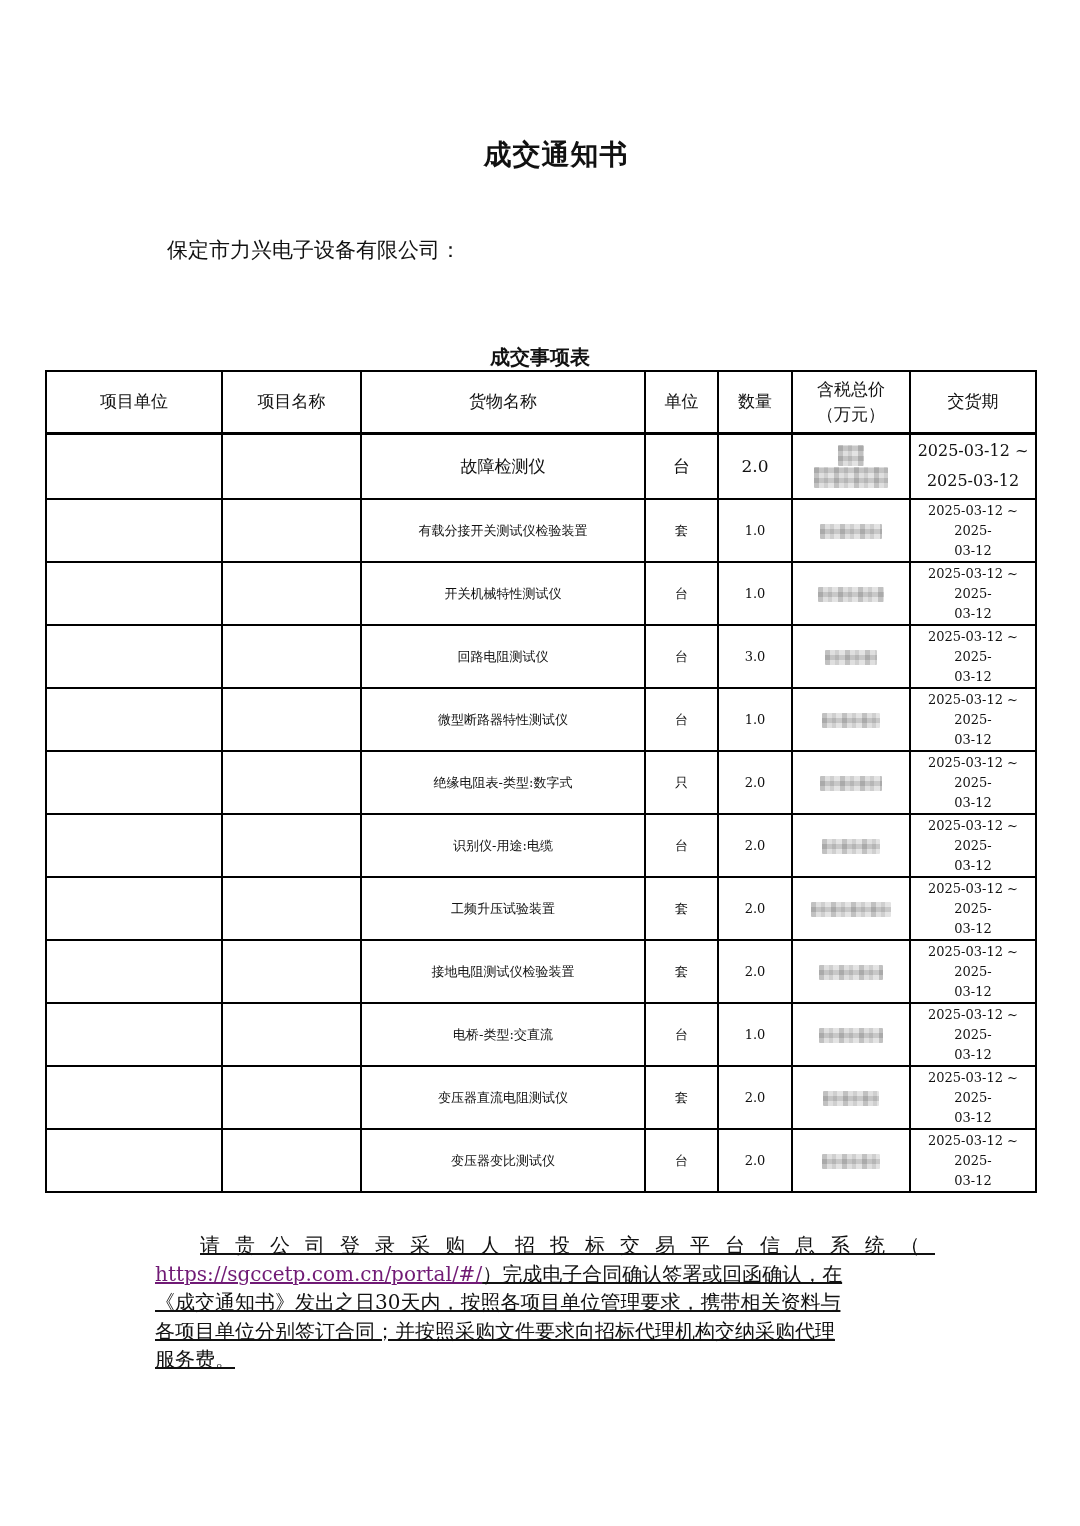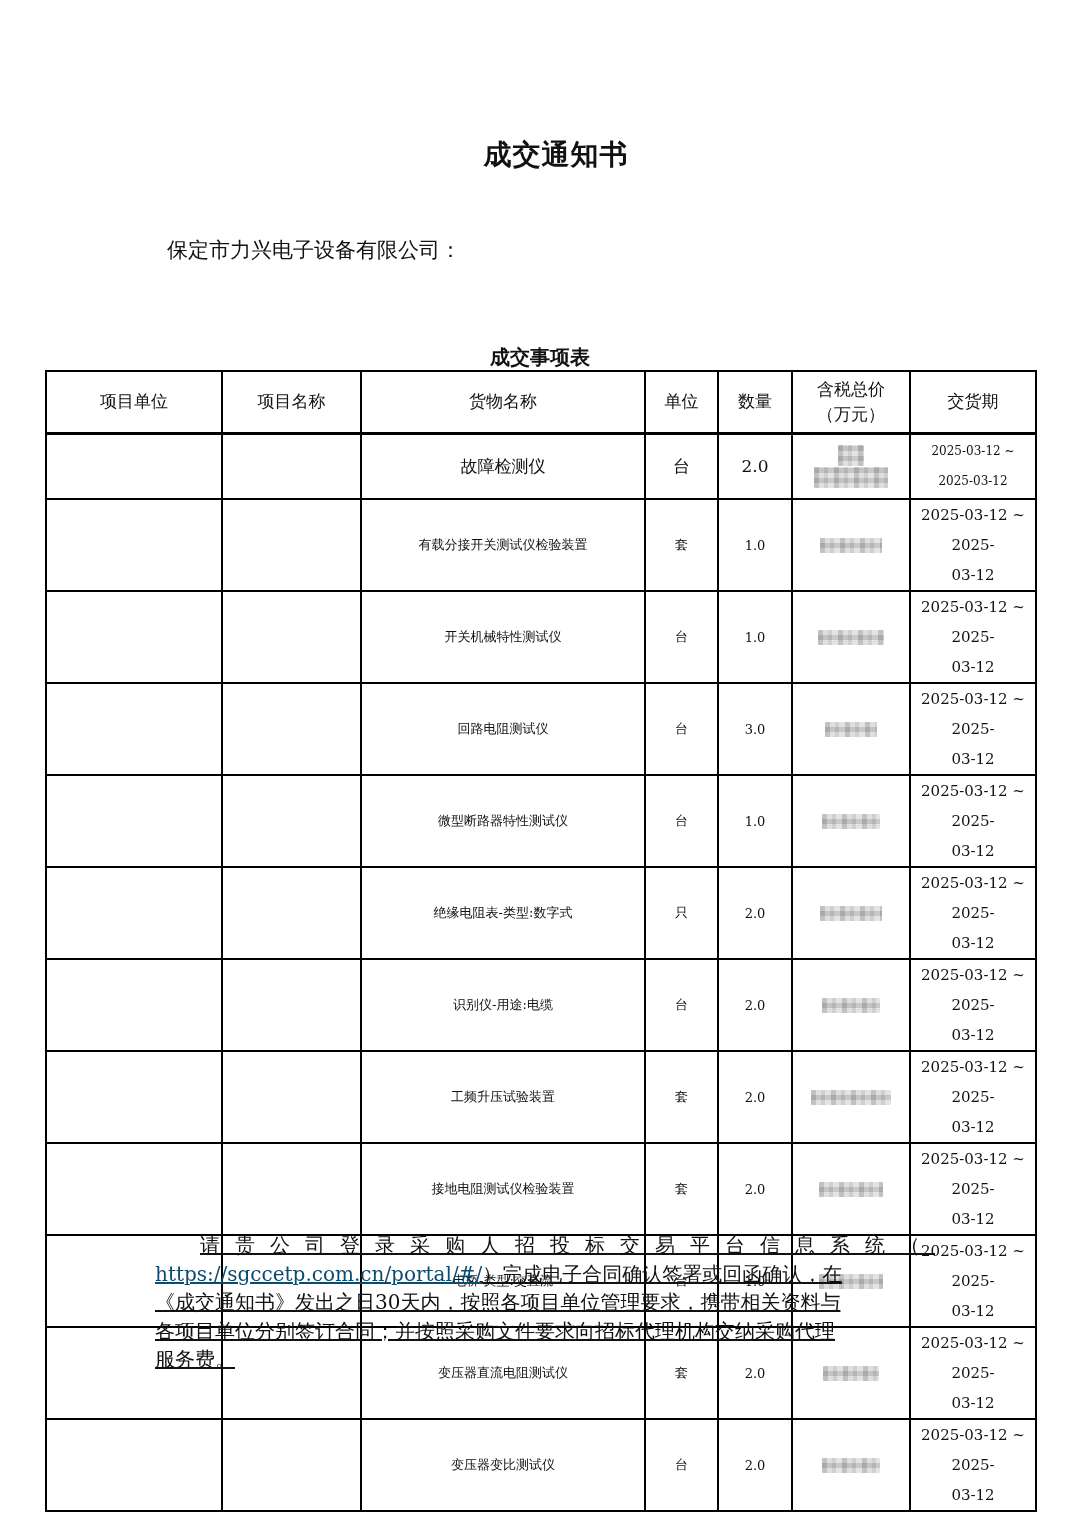--- a/index.html
+++ b/index.html
@@ -41,23 +41,23 @@
   table.deal col.c0{width:176px} table.deal col.c1{width:139px}
   table.deal col.c2{width:284px} table.deal col.c3{width:73px}
   table.deal col.c4{width:74px}  table.deal col.c5{width:118px}
   table.deal col.c6{width:126px}
   table.deal th, table.deal td {
     border:2px solid #000; text-align:center; vertical-align:middle;
     padding:0 2px; font-weight:400;
   }
   table.deal thead th { height:62px; font-size:17px; line-height:25px; border-bottom:3px solid #000; }
   tr.row-large td { height:66px; font-size:17px; }
-  tr.row-large td.dates { font-size:12px; line-height:30px; }
+  tr.row-large td.dates { font-size:16px; line-height:30px; }
   tr.row-small td { height:63px; font-size:13px; }
-  tr.row-small td.dates { font-size:15px; line-height:30px; }
+  tr.row-small td.dates { font-size:13px; line-height:20px; }
 
   .redact {
     display:inline-block; vertical-align:middle; border-radius:1px;
     background:
       repeating-linear-gradient(90deg, rgba(0,0,0,.16) 0 5px, rgba(0,0,0,.03) 5px 10px, rgba(0,0,0,.10) 10px 14px, rgba(0,0,0,.01) 14px 20px),
       repeating-linear-gradient(0deg, rgba(255,255,255,.35) 0 5px, rgba(0,0,0,.07) 5px 10px);
     background-color:#d9d9d9;
     filter:blur(.4px);
   }
   tr.row-large .redact { height:21px; margin:0 4px; }
@@ -250,19 +250,19 @@
       <td class="dates">
         <span style="display:block">2025-03-12 ~ 2025-</span>
         <span style="display:block">03-12</span>
       </td>
     </tr>
       </tbody>
   </table>
 
   <div class="footer">
     <div class="fl spread">请贵公司登录采购人招投标交易平台信息系统（</div>
-    <div class="fl"><a href="#" style="color: #0c4a6e;">https://sgccetp.com.cn/portal/#/</a><span>）完成电子合同确认签署或回函确认，在</span></div>
+    <div class="fl"><a href="#" style="color: #701a75;">https://sgccetp.com.cn/portal/#/</a><span>）完成电子合同确认签署或回函确认，在</span></div>
     <div class="fl">《成交通知书》发出之日30天内，按照各项目单位管理要求，携带相关资料与</div>
     <div class="fl">各项目单位分别签订合同；并按照采购文件要求向招标代理机构交纳采购代理</div>
     <div class="fl">服务费。</div>
   </div>
 
 </div>
 
 </body></html>

